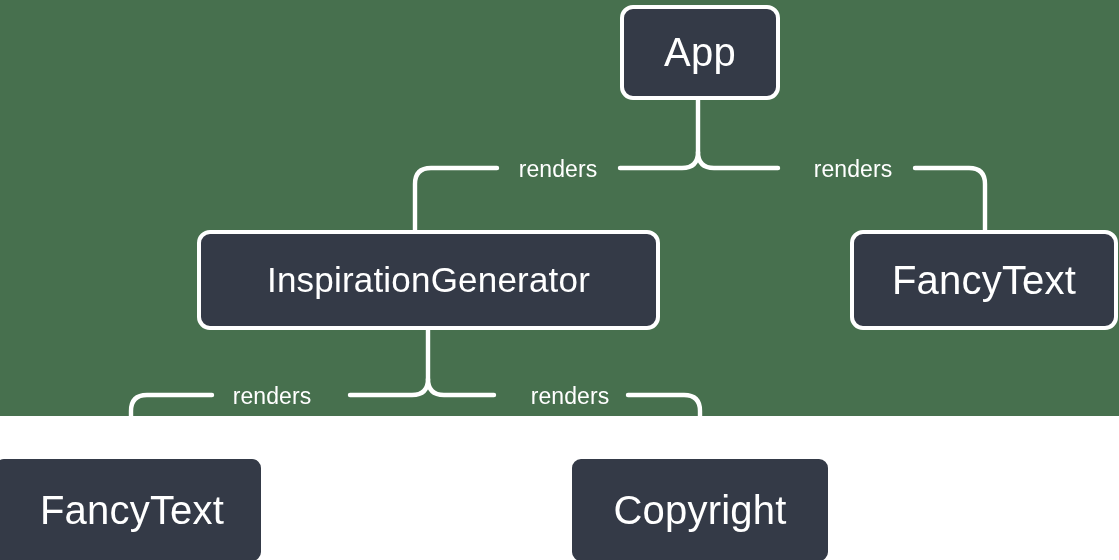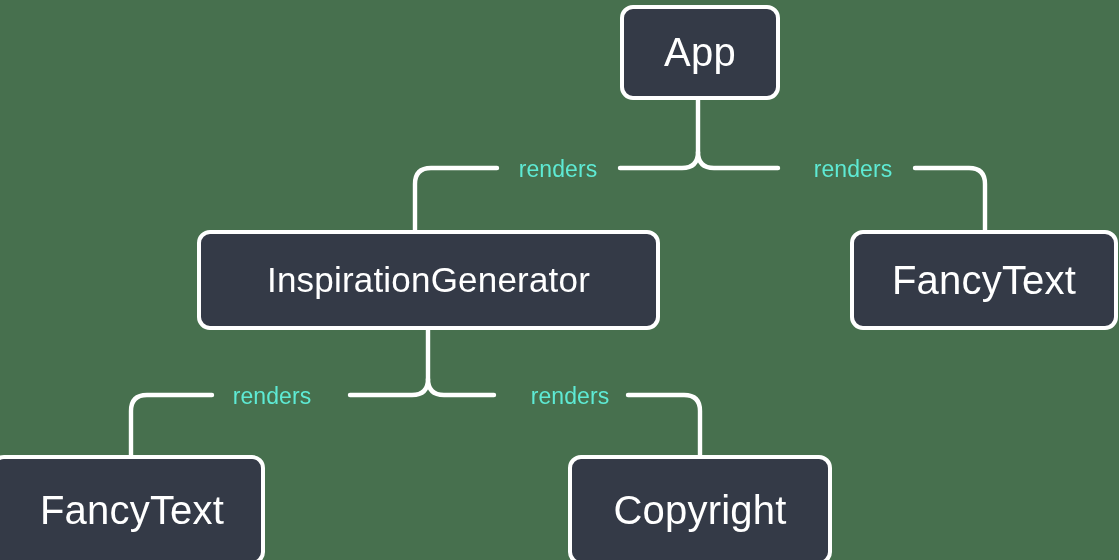--- a/index.html
+++ b/index.html
@@ -9,21 +9,21 @@
   }
   body {
     width: 1119px;
     height: 560px;
     overflow: hidden;
     font-family: "Liberation Sans", sans-serif;
   }
   #diagram-root {
     position: relative;
     width: 1119px;
-    height: 560px;
+    height: 416px;
     background: #47704e;
   }
   #tree-svg {
     position: absolute;
     top: 0;
     left: 0;
     width: 1119px;
     height: 560px;
   }
   .node-box {
@@ -36,21 +36,21 @@
     align-items: center;
     justify-content: center;
     color: #ffffff;
     font-family: "Liberation Sans", sans-serif;
     font-weight: 400;
     letter-spacing: 0.2px;
     white-space: nowrap;
   }
   .edge-label {
     position: absolute;
-    color: #5eead4;
+    color: #ffffff;
     font-family: "Liberation Sans", sans-serif;
     font-size: 23px;
     font-weight: 400;
     line-height: 1;
     white-space: nowrap;
     transform: translate(-50%, -50%);
     letter-spacing: 0.1px;
   }
 
   

